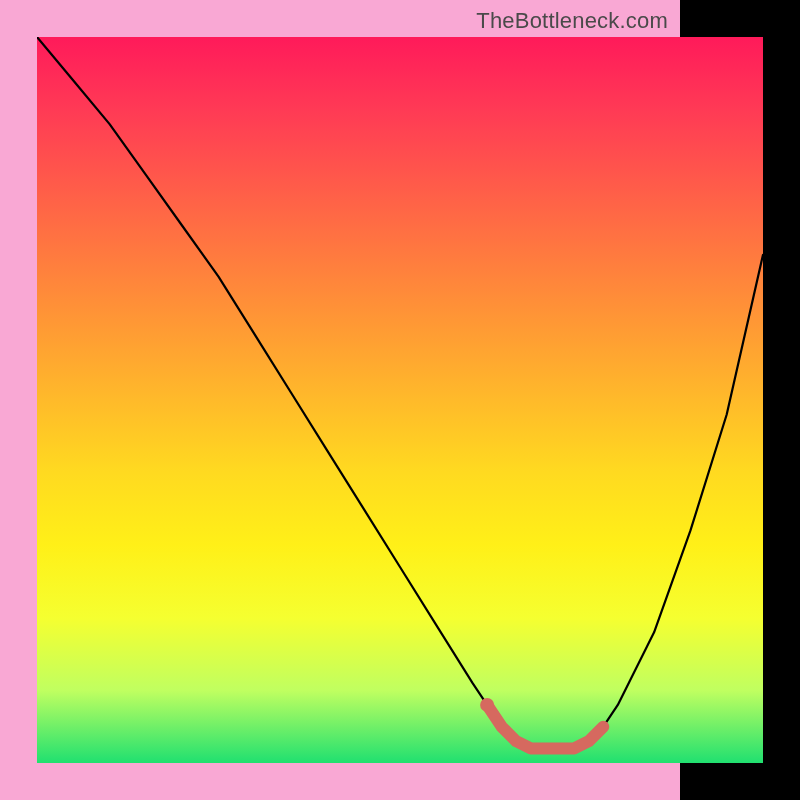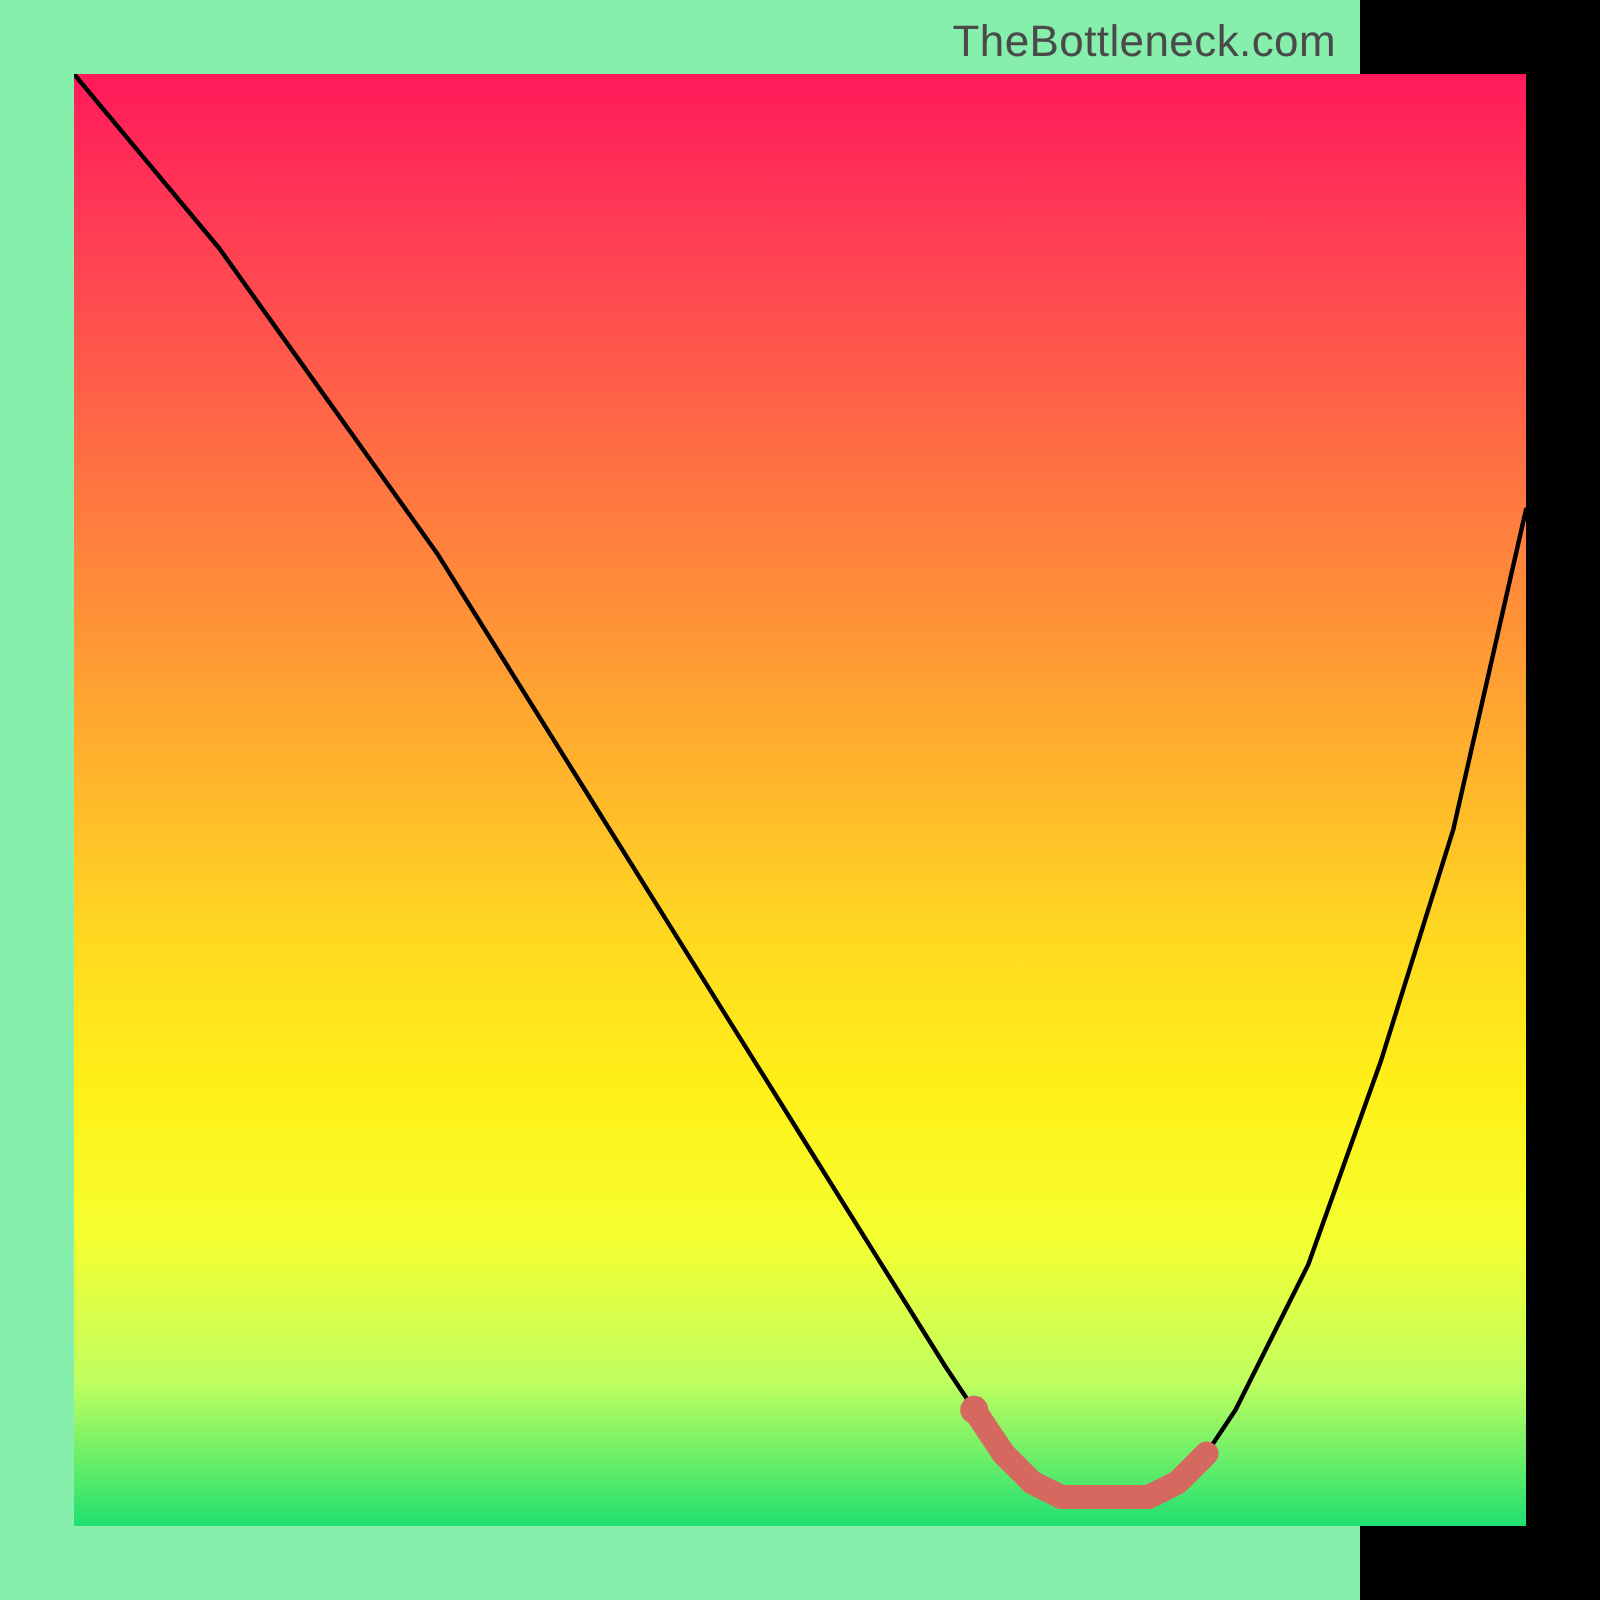--- a/index.html
+++ b/index.html
@@ -1,21 +1,21 @@
 <!DOCTYPE html>
 <html><head>
 <meta charset="utf-8">
 <style>
   * { margin: 0; padding: 0; box-sizing: border-box; }
   html, body { width: 800px; height: 800px; overflow: hidden; background: #000; }
   .frame {
     position: relative;
     width: 680px;
     height: 800px;
-    background: #86efac;
+    background: #f9a8d4;
   }
   .plot-area {
     position: absolute;
     left: 37px;
     top: 37px;
     width: 726px;
     height: 726px;
     background: linear-gradient(to bottom,
       #ff1a5a 0%,
       #ff3a55 10%,

